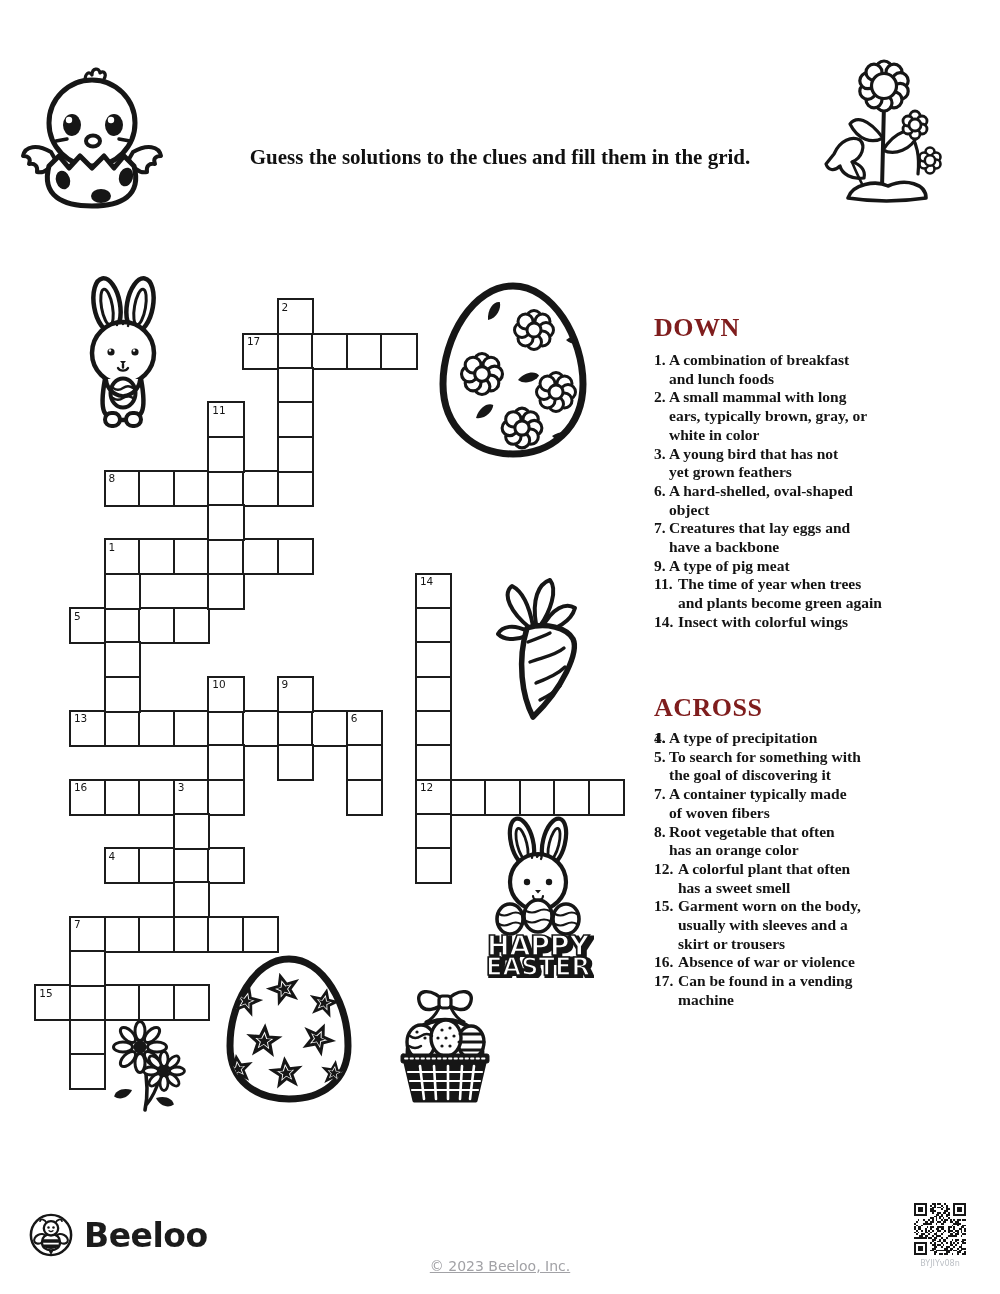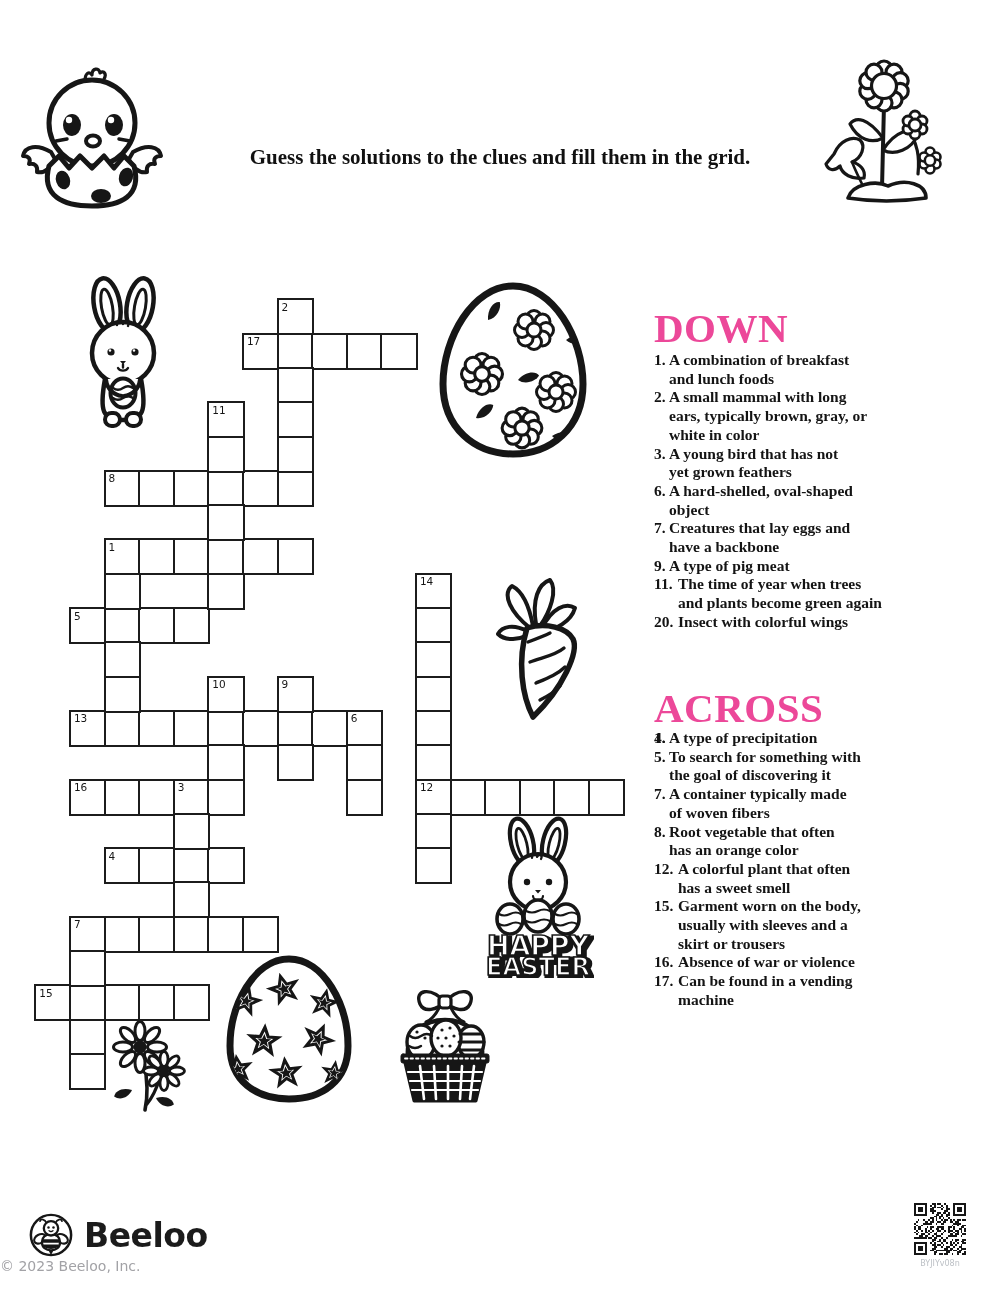--- a/index.html
+++ b/index.html
@@ -17,35 +17,35 @@
   .illu { position:absolute; }
   .illu svg { display:block; width:100%; height:100%; }
 
   
   #grid { position:absolute; left:0; top:0; width:1000px; height:1294px; }
   .cell { position:absolute; background:#fff; border:2.8px solid #1c1c1c; }
   .cellnum { position:absolute; font-family:"DejaVu Sans", sans-serif; font-size:10.5px;
              line-height:11px; color:#161616; z-index:3; }
 
   
-  .clue-head { position:absolute; left:654px; font-size:41px; line-height:36px;
-               font-weight:900; letter-spacing:.5px; color:#ec4899; }
+  .clue-head { position:absolute; left:654px; font-size:26px; line-height:36px;
+               font-weight:900; letter-spacing:.5px; color:#7f1d1d; }
   .clue-list { position:absolute; left:654px; width:256px; list-style:none; }
   .clue { position:relative; font-size:15.5px; line-height:18.7px; font-weight:700; color:#141414; }
   .clue.d1 { padding-left:15px; }
   .clue.d2 { padding-left:24px; }
   .cnum { position:absolute; left:0; top:0; }
   .ctxt { white-space:pre-line; }
 
   
   .logo-badge { position:absolute; left:28px; top:1212px; width:46px; height:46px; }
   .wordmark { position:absolute; left:84px; top:1216px; font-family:"DejaVu Sans", sans-serif;
               font-weight:bold; font-size:33px; line-height:40px; letter-spacing:-0.5px; color:#1b1b1b; }
-  .copyright { position:absolute; left:0; top:1258px; width:100%; text-align:left;
-               font-family:"DejaVu Sans", sans-serif; font-size:14px; color:#a2a2a6; }
+  .copyright { position:absolute; left:0; top:1258px; width:100%; text-align:center;
+               font-family:"DejaVu Sans", sans-serif; font-size:14px; color:#a2a2a6;text-decoration:underline; }
   .qr { position:absolute; left:914px; top:1203px; width:52px; height:52px; }
   .qr-label { position:absolute; left:910px; top:1259px; width:60px; text-align:center;
               font-family:"DejaVu Sans", sans-serif; font-size:8px; color:#bdc1c6; }
 </style>
 </head>
 <body>
 
 <div class="page">
 
   <p class="subtitle">Guess the solutions to the clues and fill them in the grid.</p>
@@ -420,21 +420,21 @@
 white in color</span></li>
       <li class="clue d1"><span class="cnum">3.</span><span class="ctxt">A young bird that has not
 yet grown feathers</span></li>
       <li class="clue d1"><span class="cnum">6.</span><span class="ctxt">A hard-shelled, oval-shaped
 object</span></li>
       <li class="clue d1"><span class="cnum">7.</span><span class="ctxt">Creatures that lay eggs and
 have a backbone</span></li>
       <li class="clue d1"><span class="cnum">9.</span><span class="ctxt">A type of pig meat</span></li>
       <li class="clue d2"><span class="cnum">11.</span><span class="ctxt">The time of year when trees
 and plants become green again</span></li>
-      <li class="clue d2"><span class="cnum">20.</span><span class="ctxt">Insect with colorful wings</span></li>
+      <li class="clue d2"><span class="cnum">14.</span><span class="ctxt">Insect with colorful wings</span></li>
     </ul>
 
   <h2 class="clue-head" style="top:690px">ACROSS</h2>
   <ul class="clue-list" style="top:729px" id="across-list">
       <li class="clue d1"><span class="cnum">1.</span></li>
       <li class="clue d1"><span class="cnum">4.</span><span class="ctxt">A type of precipitation</span></li>
       <li class="clue d1"><span class="cnum">5.</span><span class="ctxt">To search for something with
 the goal of discovering it</span></li>
       <li class="clue d1"><span class="cnum">7.</span><span class="ctxt">A container typically made
 of woven fibers</span></li>

